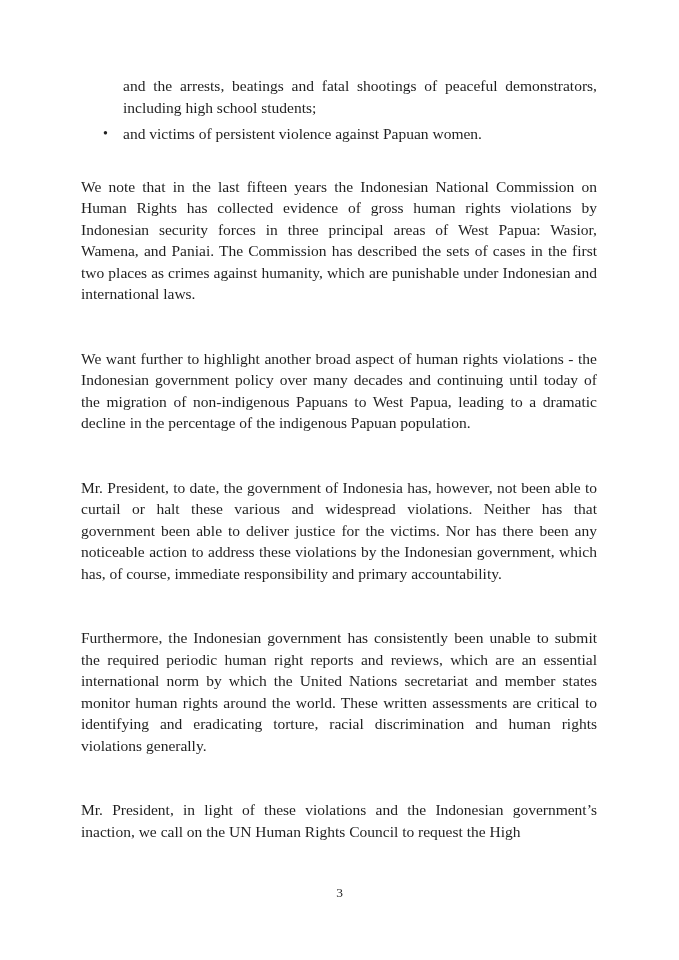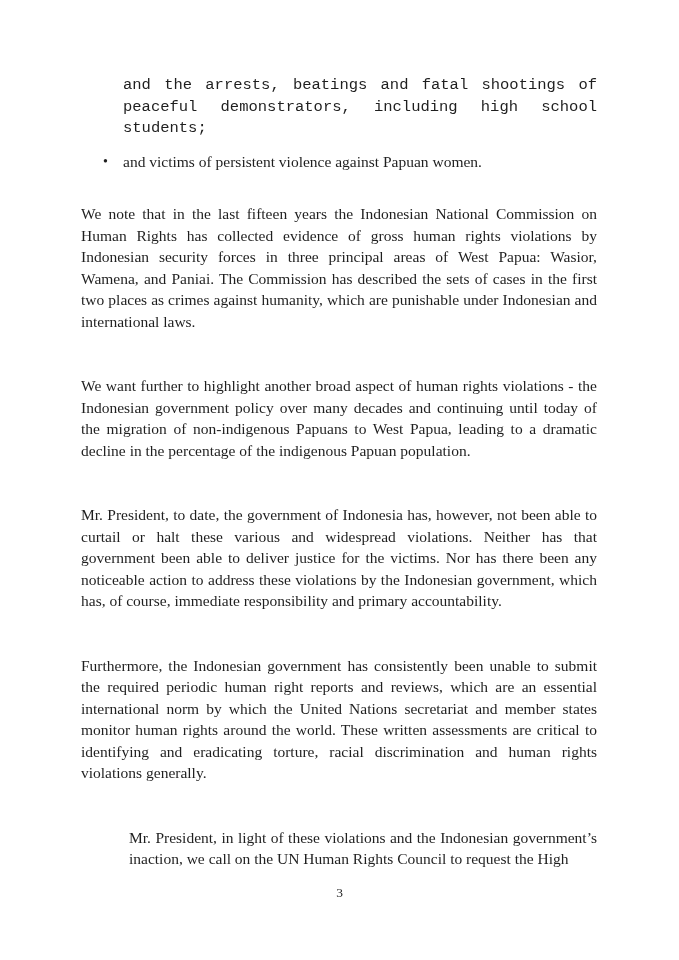--- a/index.html
+++ b/index.html
@@ -14,24 +14,23 @@
     background: #ffffff;
     box-sizing: border-box;
     padding: 75px 82px 0 81px;
     font-family: "Liberation Serif", "DejaVu Serif", serif;
     font-size: 15.5px;
     line-height: 21.5px;
     color: #1f1f1f;
     overflow: hidden;
   }
   .list-continuation {
-    margin: 0 0 11px 42px;
+    margin: 0 0 5px 42px;
     text-align: justify;
     text-justify: inter-word;
-    font-family: Liberation Mono, monospace;
   }
   .list-item {
     display: flex;
     align-items: flex-start;
     margin: 0 0 31px 22px;
   }
   .bullet {
     flex: 0 0 20px;
     width: 20px;
     font-size: 14px;
@@ -40,21 +39,20 @@
     flex: 1 1 auto;
   }
   .para {
     margin: 0 0 43px 0;
     text-align: justify;
     text-justify: inter-word;
   }
   .para.last {
     margin-bottom: 0;
     text-align: justify;
-    margin-left: 48px;
   }
   .page-number {
     position: absolute;
     top: 885px;
     left: 0;
     right: 0;
     text-align: center;
     font-size: 13.5px;
     line-height: 16px;
   }

